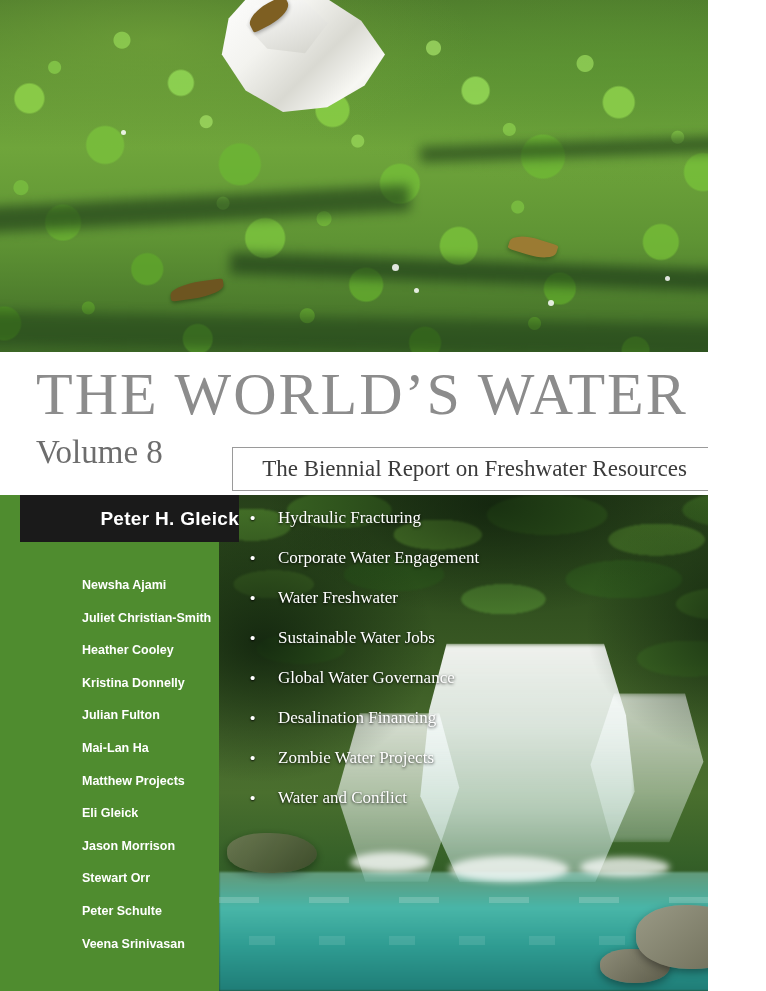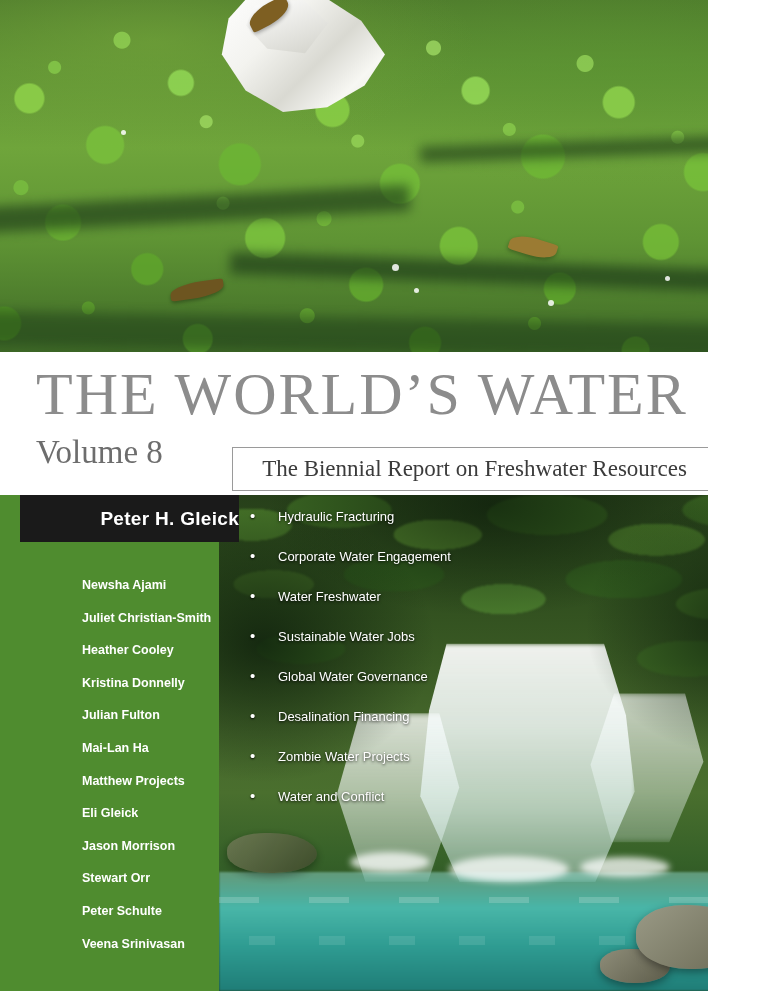--- a/index.html
+++ b/index.html
@@ -311,22 +311,22 @@
     height: 40px;
   }
   .bullet {
     width: 22px;
     color: #ffffff;
     font-size: 15px;
     line-height: 1;
     text-shadow: 0 1px 2px rgba(0,0,0,.8);
   }
   .content-label {
-    font-family: Liberation Sans, sans-serif;
-    font-size: 13px;
+    font-family: Liberation Serif, serif;
+    font-size: 17px;
     color: #ffffff;
     text-shadow: 0 1px 3px rgba(0,0,0,.85);
     white-space: nowrap;
     padding-left: 6px;
   }
 
   
   .author-panel {
     position: absolute;
     left: 0;

